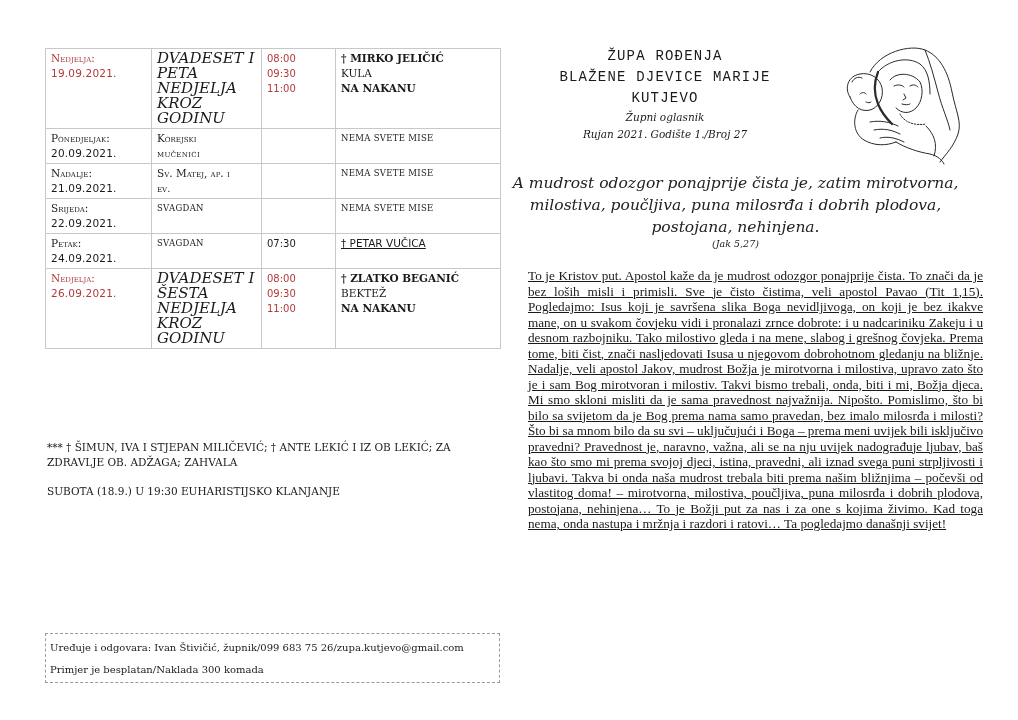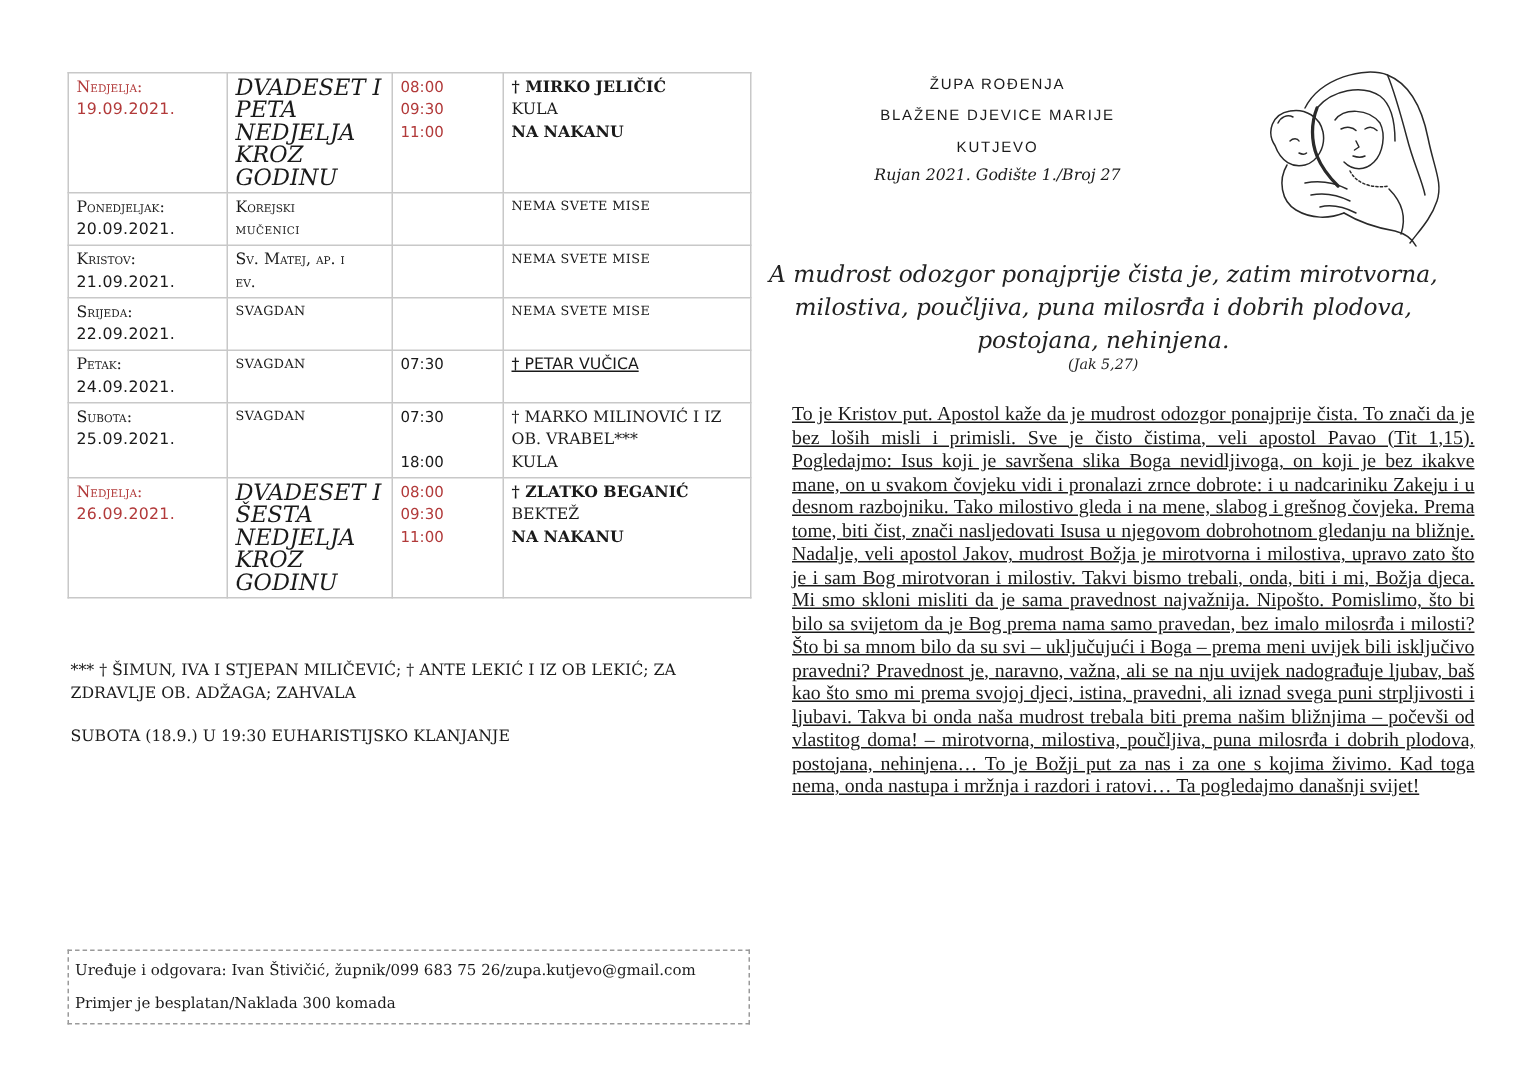--- a/index.html
+++ b/index.html
@@ -30,21 +30,21 @@
 
   
   .notes { position: absolute; left: 47px; top: 440px; width: 455px; font-size: 10.5px; line-height: 15px; font-family: "DejaVu Serif", serif; }
   .notes p { margin: 0 0 14px 0; }
 
   .footer-box { position: absolute; left: 45px; top: 633px; width: 455px; height: 50px; border: 1px dashed #9a9a9a; box-sizing: border-box; padding: 3px 4px; font-size: 10px; line-height: 22px; font-family: "DejaVu Serif", serif; }
   .footer-box div { white-space: nowrap; }
 
   
   .masthead { position: absolute; left: 545px; top: 46px; width: 240px; text-align: center; }
-  .mh-line { display: block; font-family: Liberation Sans, sans-serif; font-size: 10px; letter-spacing: 1.2px; line-height: 21px; font-weight: normal; }
+  .mh-line { display: block; font-family: Liberation Mono, monospace; font-size: 14px; letter-spacing: 1.2px; line-height: 21px; font-weight: normal; }
   .mh-sub { display: block; font-family: "DejaVu Serif", serif; font-style: italic; font-size: 10.5px; line-height: 17px; }
 
   .madonna { position: absolute; left: 830px; top: 42px; width: 135px; height: 125px; }
 
   .quote { position: absolute; left: 508px; top: 172px; width: 455px; text-align: center; font-family: "DejaVu Serif", serif; font-style: italic; font-size: 15.5px; line-height: 22px; color: #222; }
   .quote-ref { display: block; font-size: 9.5px; line-height: 12px; margin-top: 0; }
 
   .body-text { position: absolute; left: 528px; top: 268px; width: 455px; text-align: justify; font-family: "Liberation Serif", serif; font-size: 13.2px; line-height: 15.5px; color: #1a1a1a; hyphens: auto; }
   .body-text p { margin: 0; text-decoration: underline; }
 </style>
@@ -92,21 +92,21 @@
         <span class="small-caps-sm" style="font-variant: small-caps; font-size:10px;">mučenici</span>
       </td>
       <td></td>
       <td>
         <span class="nomass">NEMA SVETE MISE</span>
       </td>
     </tr>
 
     <tr class="r3">
       <td>
-        <span class="day-name">Kristov:</span>
+        <span class="day-name">Nadalje:</span>
         <span class="date">21.09.2021.</span>
       </td>
       <td>
         <span class="feast-sc">Sv. Matej, ap. i</span>
         <span class="feast-sc" style="font-size:10px;">ev.</span>
       </td>
       <td></td>
       <td>
         <span class="nomass">NEMA SVETE MISE</span>
       </td>
@@ -136,38 +136,20 @@
         <span class="small-caps-sm">SVAGDAN</span>
       </td>
       <td>
         <span class="time">07:30</span>
       </td>
       <td>
         <span class="intent sans">† PETAR VUČICA</span>
       </td>
     </tr>
 
-    <tr class="r7">
-      <td>
-        <span class="day-name">Subota:</span>
-        <span class="date">25.09.2021.</span>
-      </td>
-      <td>
-        <span class="small-caps-sm">SVAGDAN</span>
-      </td>
-      <td>
-        <span class="time">07:30</span>
-        <span class="time gap">18:00</span>
-      </td>
-      <td>
-        <span class="intent">† MARKO MILINOVIĆ I IZ</span>
-        <span class="intent">OB. VRABEL***</span>
-        <span class="intent">KULA</span>
-      </td>
-    </tr>
 
     <tr class="r8 sunday">
       <td>
         <span class="day-name">Nedjelja:</span>
         <span class="date">26.09.2021.</span>
       </td>
       <td>
         <span class="feast">DVADESET I</span>
         <span class="feast">ŠESTA</span>
         <span class="feast">NEDJELJA</span>
@@ -194,20 +176,21 @@
 
 <div class="footer-box">
   <div>Uređuje i odgovara: Ivan Štivičić, župnik/099 683 75 26/zupa.kutjevo@gmail.com</div>
   <div>Primjer je besplatan/Naklada 300 komada</div>
 </div>
 
 <div class="masthead">
   <span class="mh-line">ŽUPA ROĐENJA</span>
   <span class="mh-line">BLAŽENE DJEVICE MARIJE</span>
   <span class="mh-line">KUTJEVO</span>
+  <span class="mh-sub">Župni oglasnik</span>
   <span class="mh-sub">Rujan 2021. Godište 1./Broj 27</span>
 </div>
 
 <svg class="madonna" viewBox="0 0 135 125">
   <g fill="none" stroke="#2a2a2a" stroke-width="1" stroke-linecap="round" stroke-linejoin="round">
 
     <path d="M40 30 C50 10, 80 2, 95 8 C110 14, 118 30, 122 50 C126 70, 132 80, 128 92 C124 104, 116 112, 110 120"></path>
     <path d="M95 8 C100 20, 104 35, 108 50 C112 66, 118 78, 120 88"></path>
 
     <path d="M48 30 C58 18, 78 14, 90 22 C98 28, 100 40, 100 52"></path>

